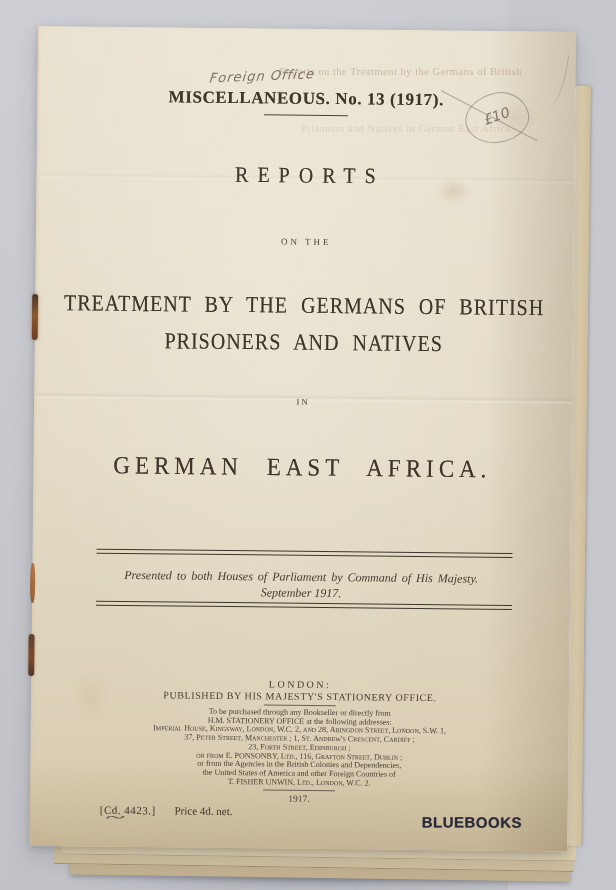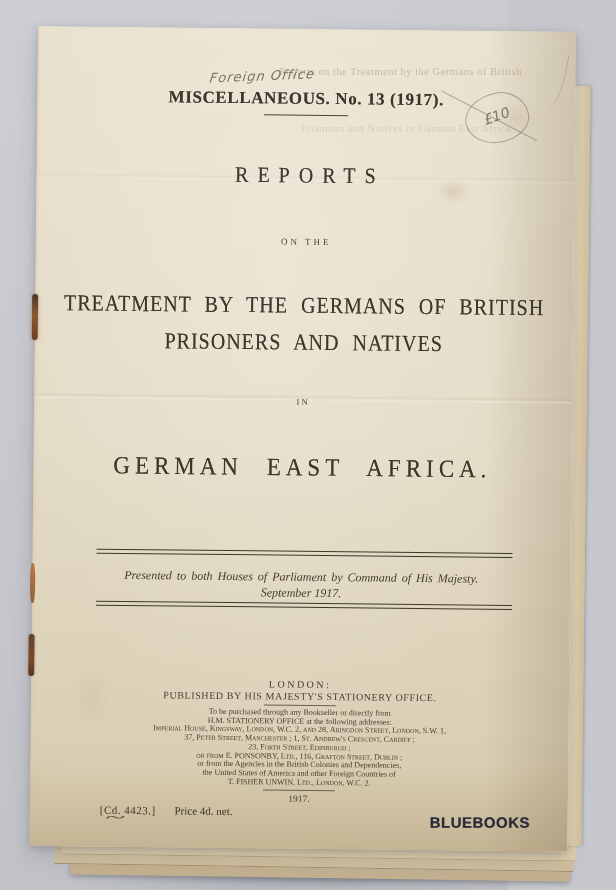--- a/index.html
+++ b/index.html
@@ -105,21 +105,21 @@
   .imprint .publisher { font-size: 10px; letter-spacing: .6px; }
   .mini-rule { width: 72px; margin: 3px auto 3px auto; border-top: 1px solid #6b6152; }
   .purchase-line { font-size: 8px; line-height: 8.7px; font-variant: small-caps; }
   .purchase-line.plain { font-variant: normal; }
   .imprint .year { font-size: 9.5px; margin-top: 1px; }
   .footer-row { position: absolute; top: 777px; left: 70px; font-size: 11px; }
   .cd-number { letter-spacing: .5px; }
   .price { margin-left: 16px; }
   .squiggle { position: absolute; top: 783px; left: 76px; color: #6d6354; font-size: 14px;
               font-weight: bold; transform: scaleX(2.6); transform-origin: left center; }
-  .stamp { position: absolute; top: 783px; left: 400px; width: 110px;
+  .stamp { position: absolute; top: 783px; left: 392px; width: 110px;
            font-family: "Liberation Sans", "DejaVu Sans", sans-serif;
            font-weight: bold; font-size: 15px; letter-spacing: .5px; color: #2a2b38;
            transform: rotate(-0.5deg); text-shadow: .4px 0 .5px rgba(90,40,50,.35), -.4px 0 .5px rgba(40,60,90,.35); }
   
   .price-circle { position: absolute; left: 428px; top: 62px; width: 64px; height: 50px;
                   border: 1.4px solid rgba(120,112,100,.55);
                   border-radius: 55% 45% 50% 50% / 50% 55% 45% 50%;
                   transform: rotate(-12deg); }
   .price-note { position: absolute; left: 0; right: 0; top: 14px; text-align: center;
                 font-family: "DejaVu Sans", sans-serif; font-style: italic;

